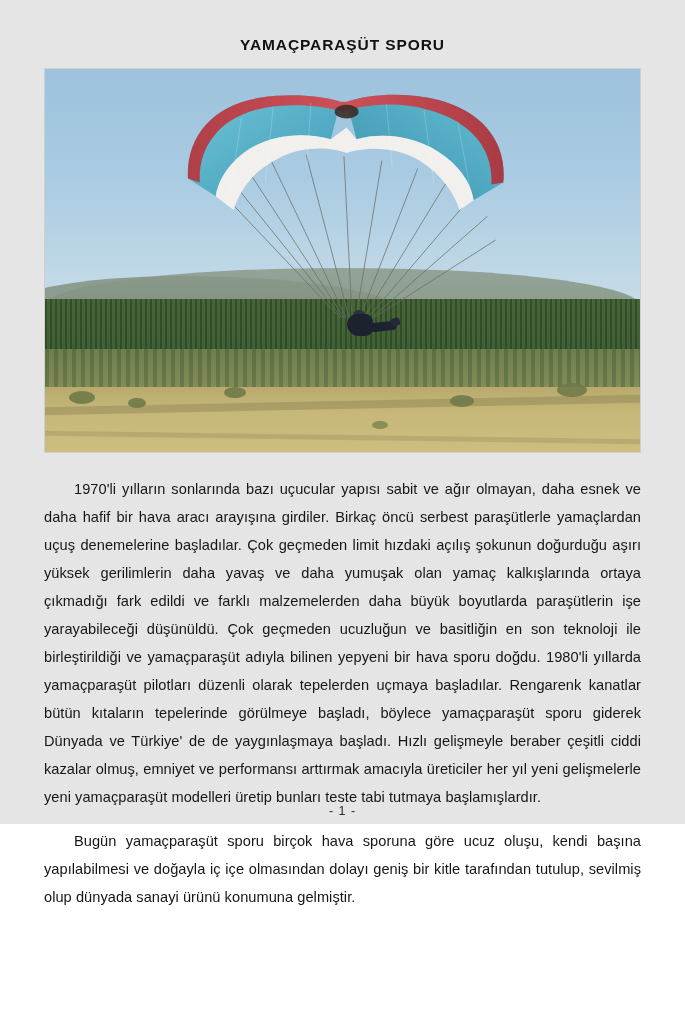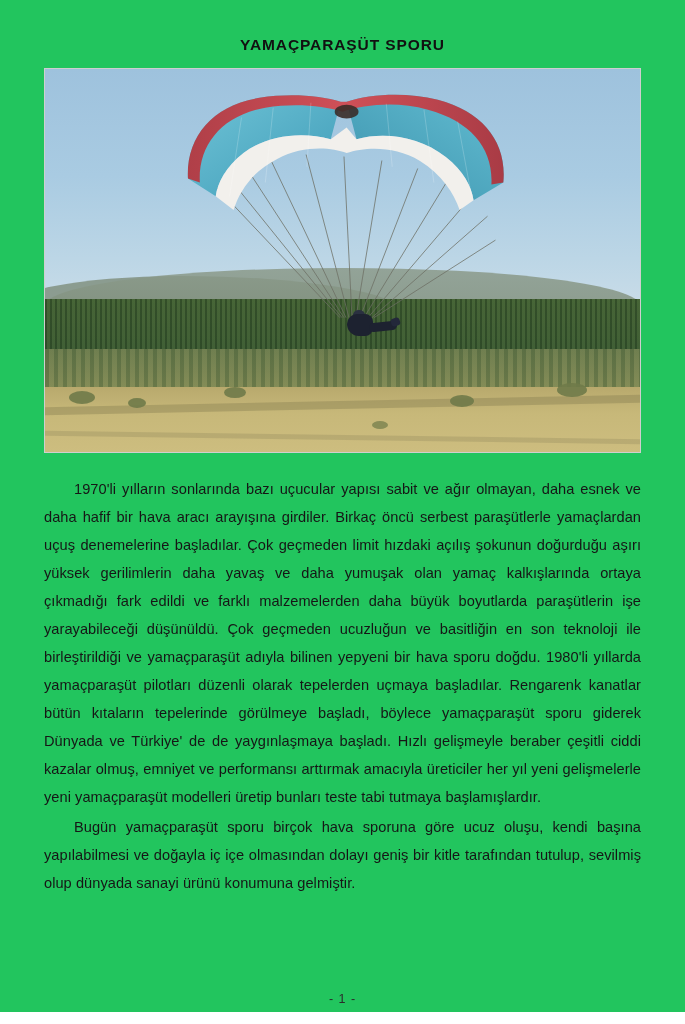--- a/index.html
+++ b/index.html
@@ -10,22 +10,22 @@
   body {
     width: 685px;
     height: 1024px;
     font-family: "Liberation Sans", sans-serif;
     color: #1a1a1a;
     overflow: hidden;
   }
   .page {
     position: relative;
     width: 685px;
-    height: 1012px;
-    background: #22c55e;
+    height: 824px;
+    background: #e5e5e5;
     box-sizing: border-box;
     padding: 0;
   }
   .doc-title {
     margin: 0;
     padding: 36px 0 14px 0;
     text-align: center;
     font-size: 15.5px;
     font-weight: bold;
     letter-spacing: 0.9px;
@@ -177,21 +177,21 @@
     line-height: 1.92;
     text-align: justify;
     text-justify: inter-word;
     color: #161616;
     letter-spacing: 0.05px;
   }
   .body-text p {
     margin: 0;
     text-indent: 30px;
   }
-  .body-text p + p { margin-top: 2px; }
+  .body-text p + p { margin-top: 16px; }
 
   .page-number {
     position: absolute;
     left: 0; right: 0;
     bottom: 6px;
     text-align: center;
     font-size: 12.5px;
     color: #2b2b2b;
     letter-spacing: 1px;
   }

